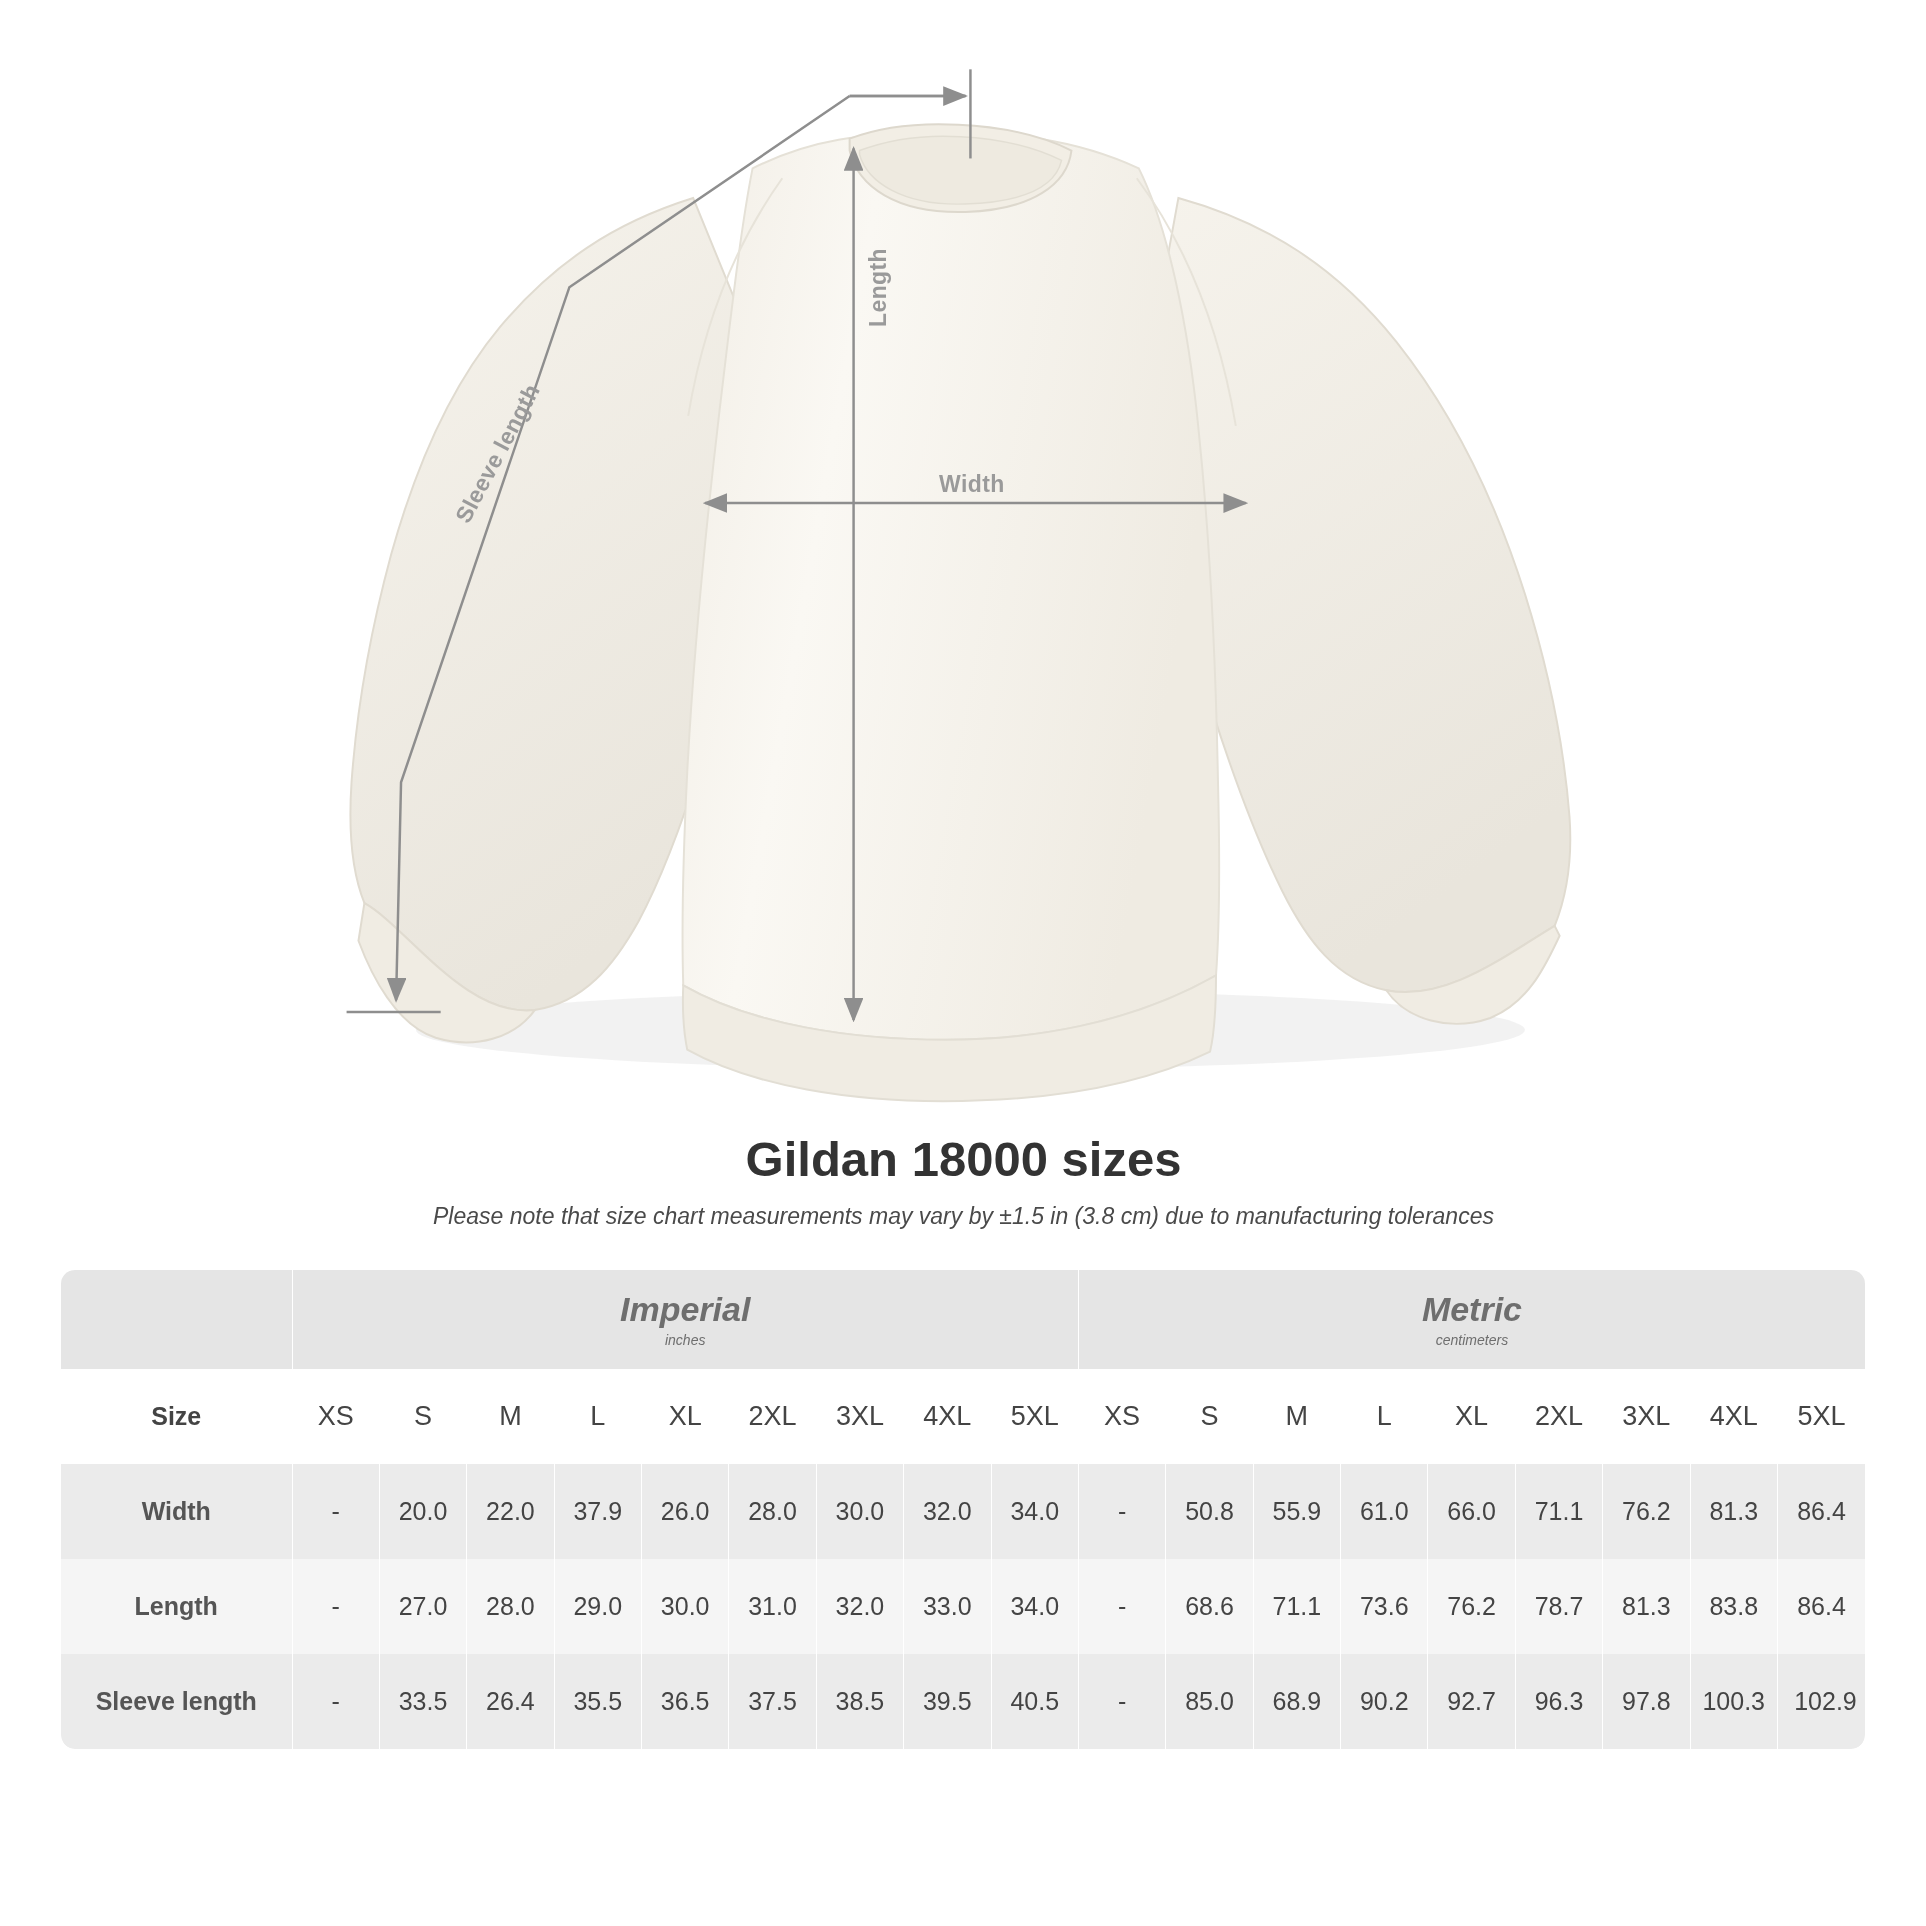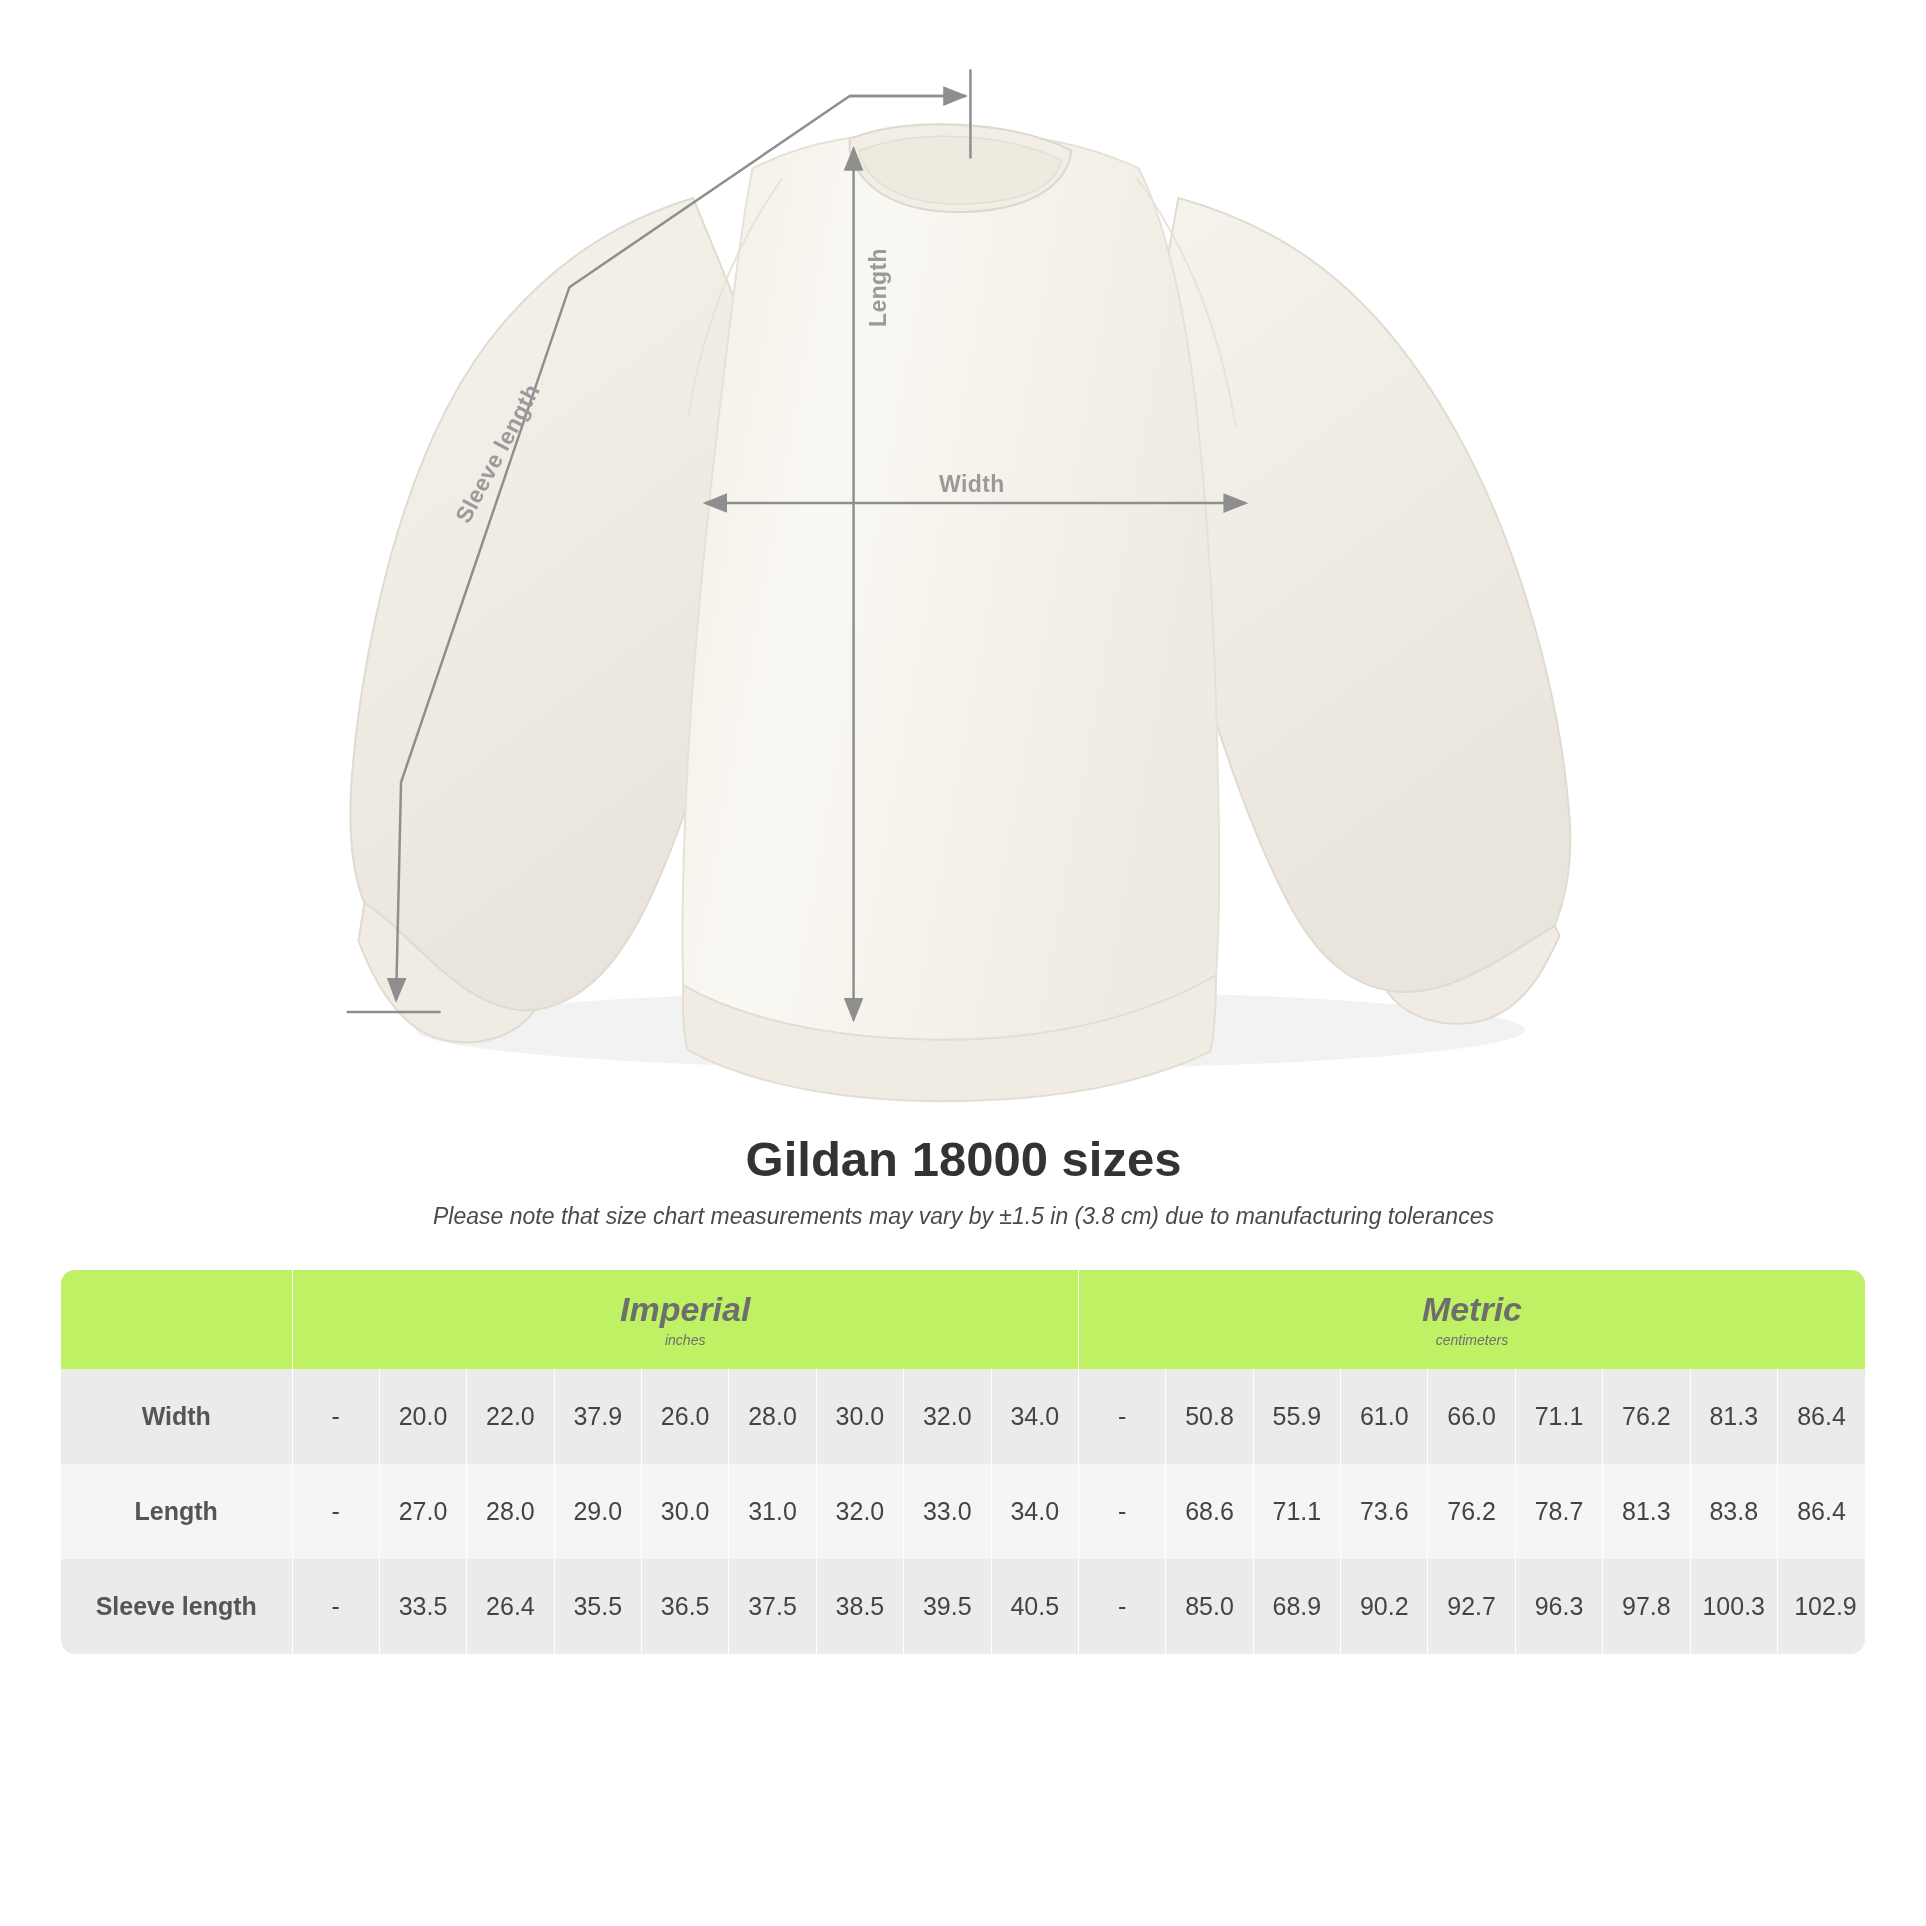--- a/index.html
+++ b/index.html
@@ -95,21 +95,21 @@
     border-right: 1px solid #ffffff;
     padding: 0;
   }
   td.rowhead, th.rowhead {
     font-weight: bold;
     color: #555555;
     font-size: 26px;
     width: 230px;
   }
   .unit-header-row td {
-    background: #bef264;
+    background: #e5e5e5;
     height: 99px;
     padding-top: 6px;
   }
   .unit-name {
     font-size: 34px;
     font-style: italic;
     font-weight: bold;
     color: #6e6e6e;
     display: block;
     line-height: 1.25;
@@ -268,20 +268,41 @@
           <td colspan="9">
             <span class="unit-name">Imperial</span>
             <span class="unit-sub">inches</span>
           </td>
           <td colspan="9">
             <span class="unit-name">Metric</span>
             <span class="unit-sub">centimeters</span>
           </td>
         </tr>
 
+        <tr class="size-row">
+          <td class="rowhead">Size</td>
+          <td class="sizecell">XS</td>
+          <td class="sizecell">S</td>
+          <td class="sizecell">M</td>
+          <td class="sizecell">L</td>
+          <td class="sizecell">XL</td>
+          <td class="sizecell">2XL</td>
+          <td class="sizecell">3XL</td>
+          <td class="sizecell">4XL</td>
+          <td class="sizecell">5XL</td>
+          <td class="sizecell">XS</td>
+          <td class="sizecell">S</td>
+          <td class="sizecell">M</td>
+          <td class="sizecell">L</td>
+          <td class="sizecell">XL</td>
+          <td class="sizecell">2XL</td>
+          <td class="sizecell">3XL</td>
+          <td class="sizecell">4XL</td>
+          <td class="sizecell">5XL</td>
+        </tr>
 
         <tr class="data-row odd">
           <td class="rowhead">Width</td>
           <td>-</td>
           <td>20.0</td>
           <td>22.0</td>
           <td>37.9</td>
           <td>26.0</td>
           <td>28.0</td>
           <td>30.0</td>

